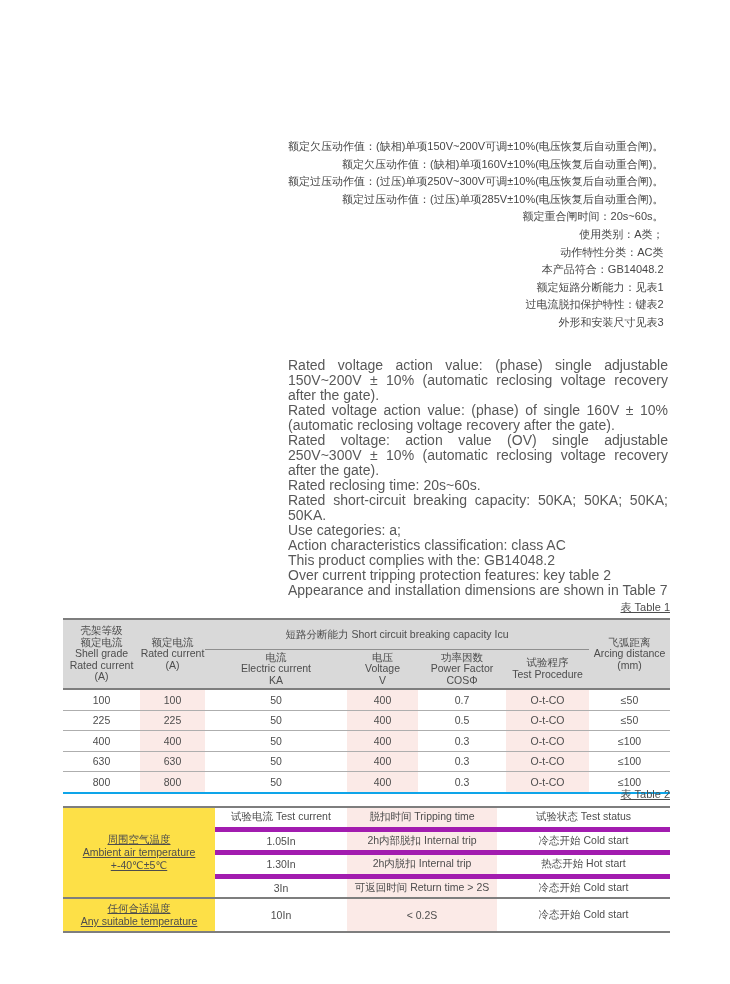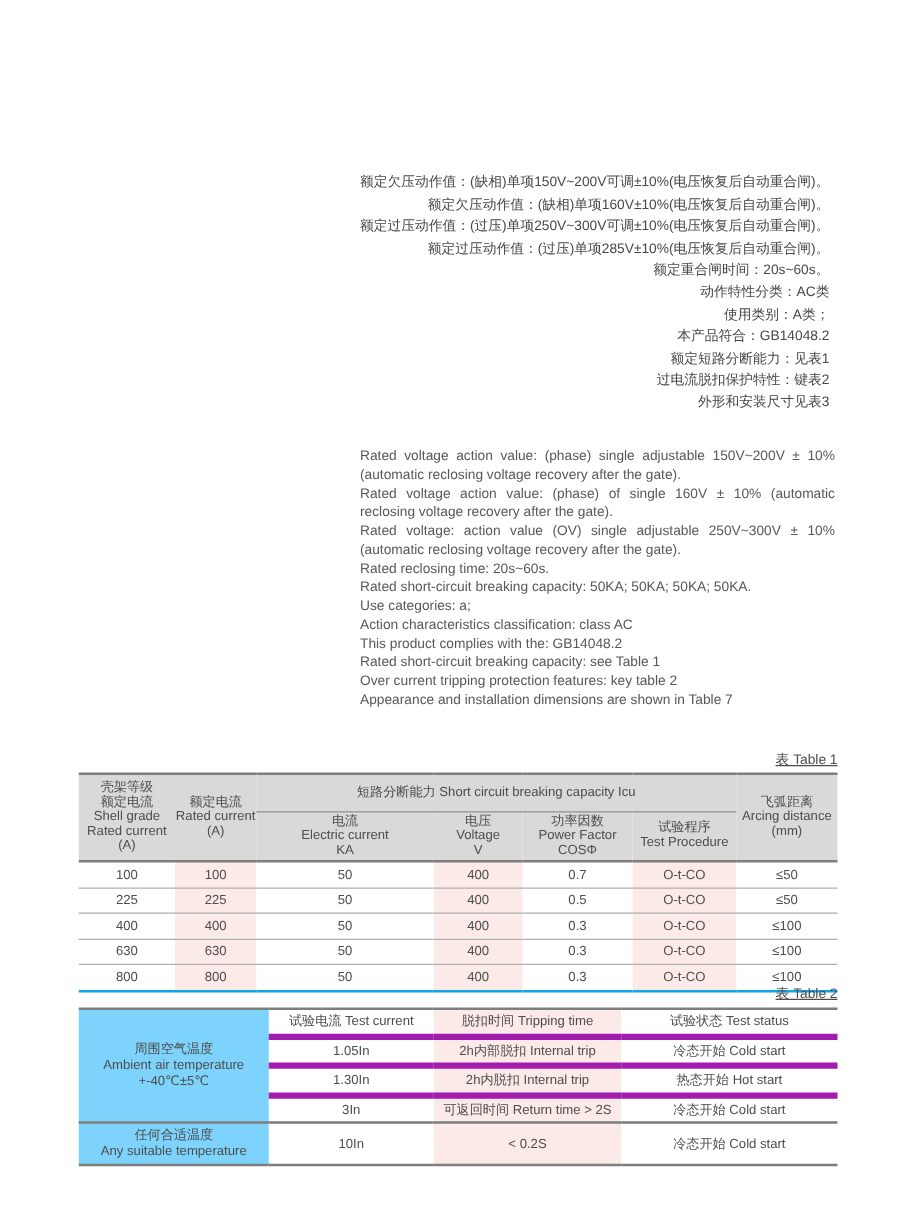--- a/index.html
+++ b/index.html
@@ -7,21 +7,21 @@
     width:730px;height:984px;background:#ffffff;position:relative;
     font-family:"Liberation Sans","DejaVu Sans",sans-serif;
     color:#4d4d4d;-webkit-font-smoothing:antialiased;
   }
   .cn-block{
     position:absolute;left:288px;top:138px;
     font-size:11px;line-height:17.6px;color:#474747;white-space:nowrap;text-align:right;
   }
   .en-block{
     position:absolute;left:288px;top:358px;width:380px;
-    font-size:11px;line-height:15px;color:#585858;text-align:justify;
+    font-size:14px;line-height:15px;color:#585858;text-align:justify;
   }
   .en-block p{margin:0;padding:0}
   .caption{
     position:absolute;left:63px;width:607px;text-align:right;
     font-size:11px;color:#4d4d4d;text-decoration:underline;
   }
   .caption1{top:600px}
   .caption2{top:787px}
   table{
     position:absolute;left:63px;width:607px;
@@ -36,53 +36,52 @@
     vertical-align:middle;padding:2px 0;
   }
   .t1 thead tr.h1{height:30px}
   .t1 thead tr.h2{height:38px}
   .t1 thead th.icu{border-bottom:1px solid #8f8f8f}
   .t1 tbody td{height:17.5px;border-top:1px solid #aeaeae;vertical-align:middle}
   .t1 tbody tr:first-child td{border-top:none}
   .pink{background:#fbeae7}
   .t2{top:806px;border-top:2px solid #7e7e7e;border-bottom:2px solid #7e7e7e}
   .t2 .label{
-    background:#7dd3fc;white-space:pre-line;line-height:13px;vertical-align:middle;
+    background:#fde047;white-space:pre-line;line-height:13px;vertical-align:middle;text-decoration:underline;
   }
   .t2 td{height:16.5px;border-top:5px solid #a21caf;vertical-align:middle}
   .t2 tr:first-child td{border-top:none}
   .t2 tr.grp th,.t2 tr.grp td{border-top:2px solid #7e7e7e;height:30px}
 </style>
 </head>
 <body>
 
 <div class="cn-block">
   <div>额定欠压动作值：(缺相)单项150V~200V可调±10%(电压恢复后自动重合闸)。</div>
   <div>额定欠压动作值：(缺相)单项160V±10%(电压恢复后自动重合闸)。</div>
   <div>额定过压动作值：(过压)单项250V~300V可调±10%(电压恢复后自动重合闸)。</div>
   <div>额定过压动作值：(过压)单项285V±10%(电压恢复后自动重合闸)。</div>
   <div>额定重合闸时间：20s~60s。</div>
+  <div>使用类别：A类；</div>
   <div>动作特性分类：AC类</div>
-  <div>使用类别：A类；</div>
   <div>本产品符合：GB14048.2</div>
   <div>额定短路分断能力：见表1</div>
   <div>过电流脱扣保护特性：键表2</div>
   <div>外形和安装尺寸见表3</div>
 </div>
 
 <div class="en-block">
   <p>Rated voltage action value: (phase) single adjustable 150V~200V ± 10% (automatic reclosing voltage recovery after the gate).</p>
   <p>Rated voltage action value: (phase) of single 160V ± 10% (automatic reclosing voltage recovery after the gate).</p>
   <p>Rated voltage: action value (OV) single adjustable 250V~300V ± 10% (automatic reclosing voltage recovery after the gate).</p>
   <p>Rated reclosing time: 20s~60s.</p>
   <p>Rated short-circuit breaking capacity: 50KA; 50KA; 50KA; 50KA.</p>
   <p>Use categories: a;</p>
   <p>Action characteristics classification: class AC</p>
   <p>This product complies with the: GB14048.2</p>
-  <p>Rated short-circuit breaking capacity: see Table 1</p>
   <p>Over current tripping protection features: key table 2</p>
   <p>Appearance and installation dimensions are shown in Table 7</p>
 </div>
 
 <div class="caption caption1">表 Table 1</div>
 
 <table class="t1">
   <colgroup>
     <col style="width:77px">
       <col style="width:65px">

